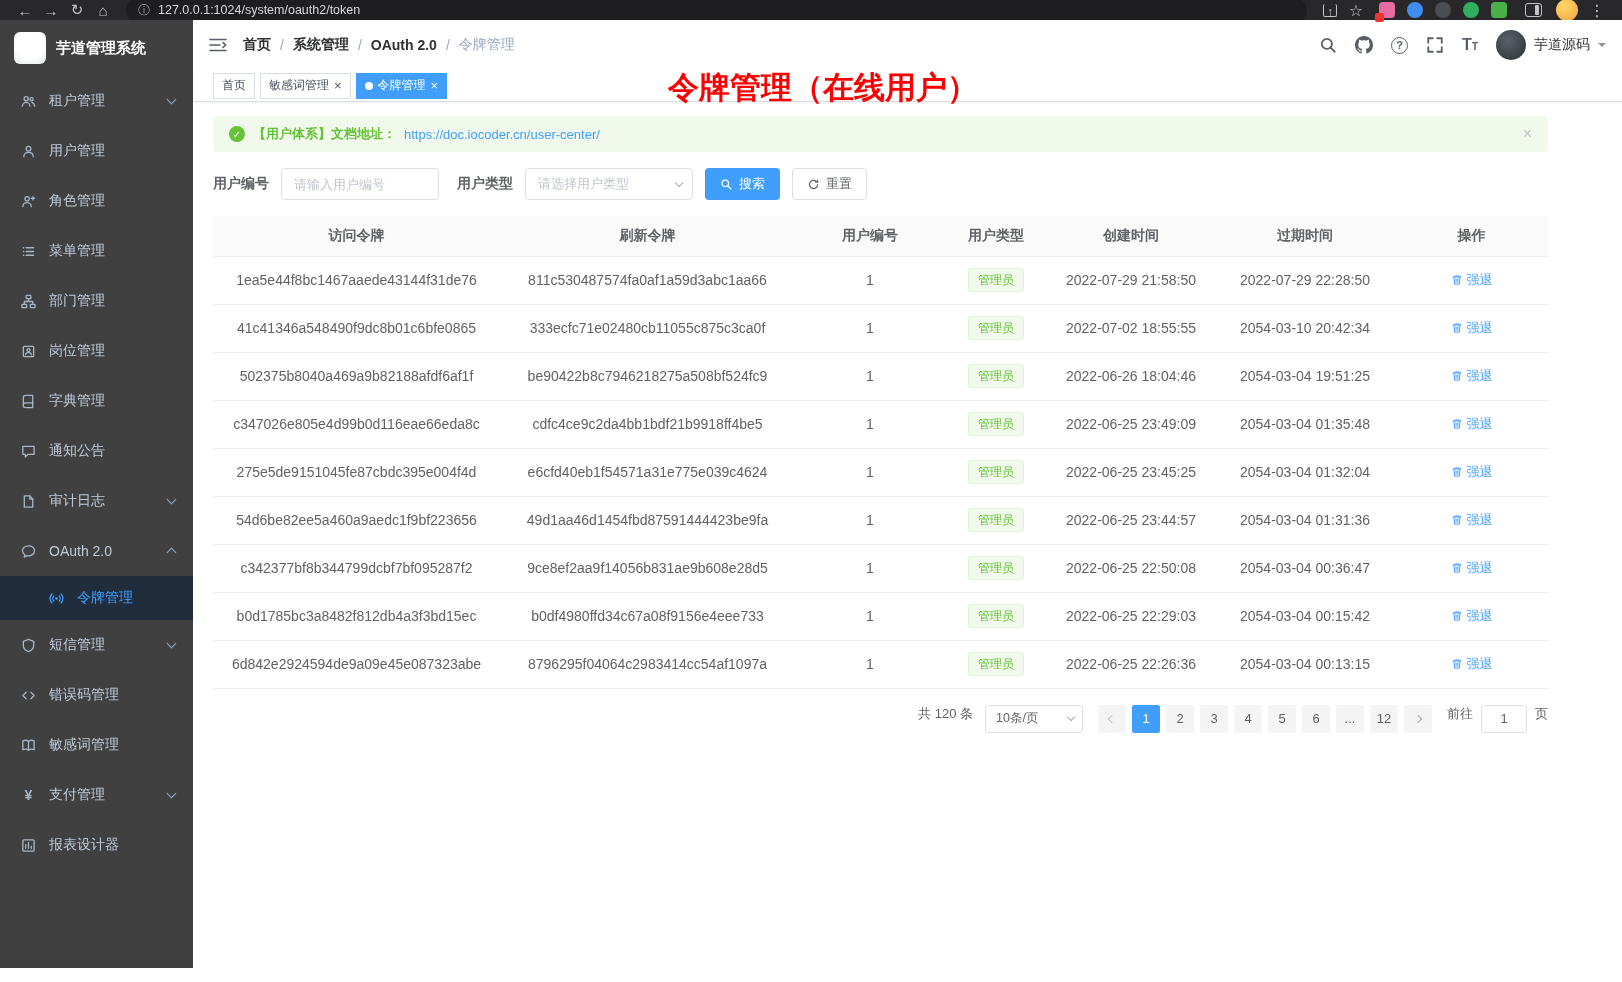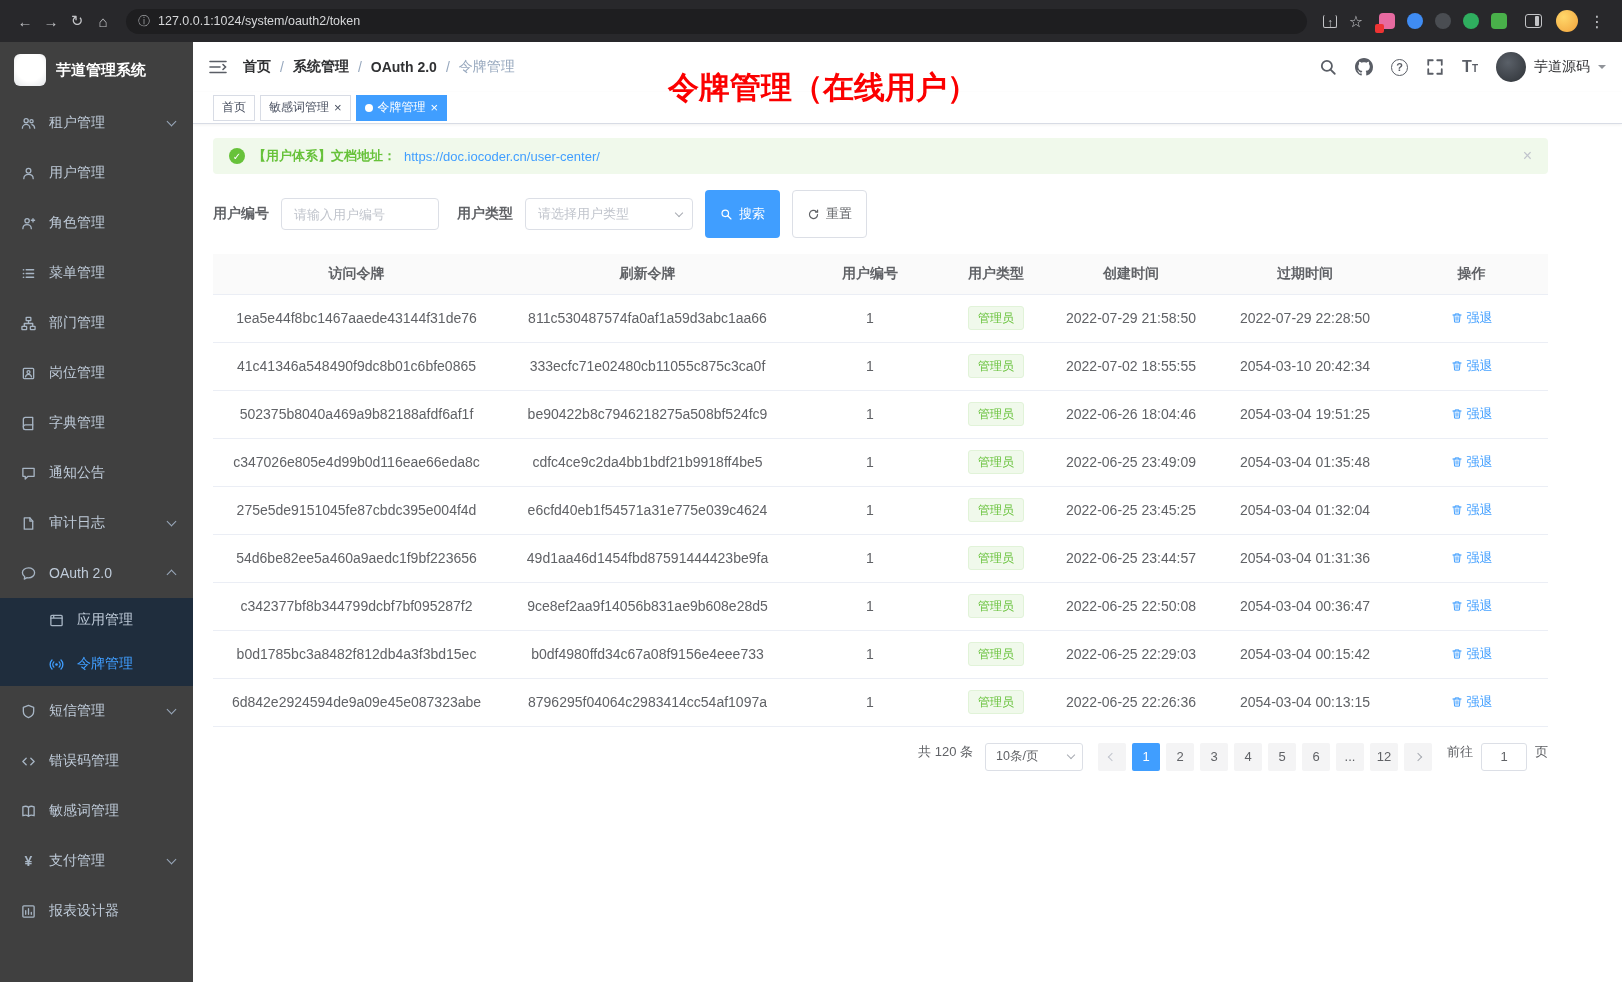--- a/index.html
+++ b/index.html
@@ -2,21 +2,21 @@
 <html><head>
 <meta charset="utf-8">
 <style>
   * { box-sizing: border-box; margin: 0; padding: 0; }
   body {
     width: 1622px; height: 982px; overflow: hidden; position: relative;
     font-family: "Liberation Sans", "DejaVu Sans", sans-serif;
     background: #fff; color: #303133;
   }
   
-  .browser-bar { height: 42px; background: #28282b; display: flex; align-items: center; padding: 6px 12px; gap: 0; }
+  .browser-bar { height: 20px; background: #28282b; display: flex; align-items: center; padding: 6px 12px; gap: 0; }
   .nav-icon { width: 26px; height: 26px; display: flex; align-items: center; justify-content: center; color: #c3c4c7; font-size: 15px; cursor: pointer; border-radius: 50%; }
   .i-back::before { content: "←"; } .i-forward::before { content: "→"; }
   .i-reload::before { content: "↻"; } .i-home::before { content: "⌂"; }
   .i-star::before { content: "☆"; font-size: 16px; } .i-kebab::before { content: "⋮"; font-size: 16px; }
   .url-bar { flex: 1; height: 25px; background: #1e1e20; border-radius: 13px; display: flex; align-items: center; padding: 0 12px; gap: 8px; margin: 0 10px; min-width: 0; }
   .i-info::before { content: "ⓘ"; } .i-info { color: #9b9c9f; font-size: 12px; }
   .url-text { font-size: 12.5px; color: #d7d8da; white-space: nowrap; }
   .i-share { position: relative; }
   .i-share::before { content: "↑"; font-size: 12px; border: 1.4px solid #c3c4c7; border-top: none; padding: 4px 3px 0; border-radius: 2px; line-height: 8px; }
   .ext-cluster { display: flex; align-items: center; gap: 12px; margin: 0 10px; }
@@ -86,21 +86,21 @@
   .alert-close::before { content: "×"; }
   .filters { display: flex; align-items: center; margin-bottom: 16px; }
   .f-label { font-size: 14px; font-weight: 700; color: #606266; margin-right: 12px; white-space: nowrap; }
   .f-input { width: 158px; height: 32px; border: 1px solid #dcdfe6; border-radius: 4px; padding: 0 12px; font-size: 13px; color: #606266; outline: none; margin-right: 18px; font-family: inherit; }
   .f-input::placeholder { color: #c0c4cc; }
   .f-select { width: 168px; height: 32px; border: 1px solid #dcdfe6; border-radius: 4px; display: flex; align-items: center; justify-content: space-between; padding: 0 10px 0 12px; font-size: 13px; color: #c0c4cc; margin-right: 12px; cursor: pointer; }
   .chev { width: 6px; height: 6px; border-right: 1.2px solid #a8abb2; border-bottom: 1.2px solid #a8abb2; display: inline-block; }
   .chev.down { transform: rotate(45deg); margin-top: -3px; }
   .chev.left { transform: rotate(135deg); }
   .chev.right { transform: rotate(-45deg); }
-  .btn { height: 48px; border-radius: 4px; font-size: 13px; display: inline-flex; align-items: center; gap: 6px; padding: 0 14px; cursor: pointer; border: 1px solid transparent; font-family: inherit; }
+  .btn { height: 32px; border-radius: 4px; font-size: 13px; display: inline-flex; align-items: center; gap: 6px; padding: 0 14px; cursor: pointer; border: 1px solid transparent; font-family: inherit; }
   .btn svg { width: 13px; height: 13px; fill: none; stroke-width: 1.5; stroke-linecap: round; }
   .btn.primary { background: #409eff; color: #fff; }
   .btn.primary svg { stroke: #fff; }
   .btn.plain { background: #fff; border-color: #dcdfe6; color: #606266; margin-left: 12px; }
   .btn.plain svg { stroke: #606266; }
   
   table.grid { width: 100%; border-collapse: collapse; font-size: 14px; color: #606266; table-layout: fixed; }
   table.grid th { height: 40px; background: #fafafa; font-weight: 700; color: #606266; border-bottom: 1px solid #ebeef5; text-align: center; font-size: 14px; }
   table.grid td { height: 48px; border-bottom: 1px solid #ebeef5; text-align: center; white-space: nowrap; overflow: hidden; }
   .tag { display: inline-block; height: 24px; line-height: 22px; padding: 0 9px; font-size: 12px; color: #67c23a; background: #f0f9eb; border: 1px solid #e1f3d8; border-radius: 3px; }
@@ -249,29 +249,20 @@
       <div class="menu-item">
         <span class="mi">
             <svg viewBox="0 0 16 16">
               <path d="M8 2C4.4 2 1.5 4.2 1.5 7.2c0 1.7 1 3.2 2.5 4.2L3.5 14l3-1.6c.5.1 1 .2 1.5.2 3.6 0 6.5-2.3 6.5-5.4S11.6 2 8 2z"></path>
             </svg>
           </span>
         <span class="ml">OAuth 2.0</span>
         <span class="arrow up"></span>
       </div>
       <div class="submenu">
-        <div class="menu-item sub">
-          <span class="mi">
-              <svg viewBox="0 0 16 16">
-                <rect x="2" y="2.5" width="12" height="11" rx="1"></rect>
-                <path d="M2 5.5h12M5 2.5v3"></path>
-              </svg>
-            </span>
-          <span class="ml">应用管理</span>
-        </div>
         <div class="menu-item sub active">
           <span class="mi">
               <svg viewBox="0 0 16 16">
                 <circle cx="8" cy="8" r="1.4" fill="currentColor" stroke="none"></circle>
                 <path d="M5.2 10.8a4 4 0 0 1 0-5.6M10.8 5.2a4 4 0 0 1 0 5.6"></path>
                 <path d="M3.2 12.8a6.8 6.8 0 0 1 0-9.6M12.8 3.2a6.8 6.8 0 0 1 0 9.6"></path>
               </svg>
             </span>
           <span class="ml">令牌管理</span>
         </div>

